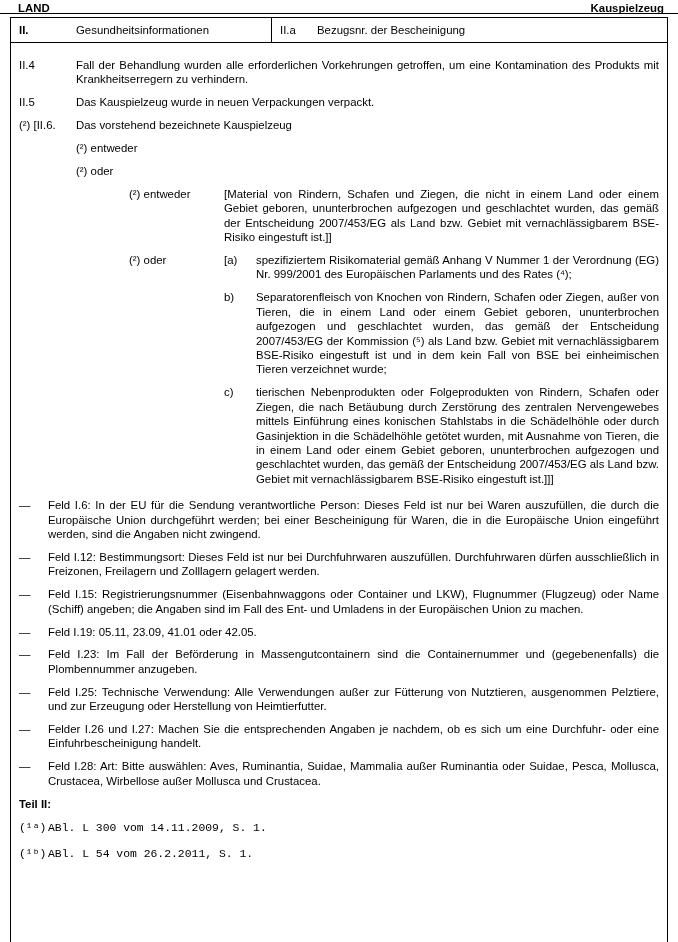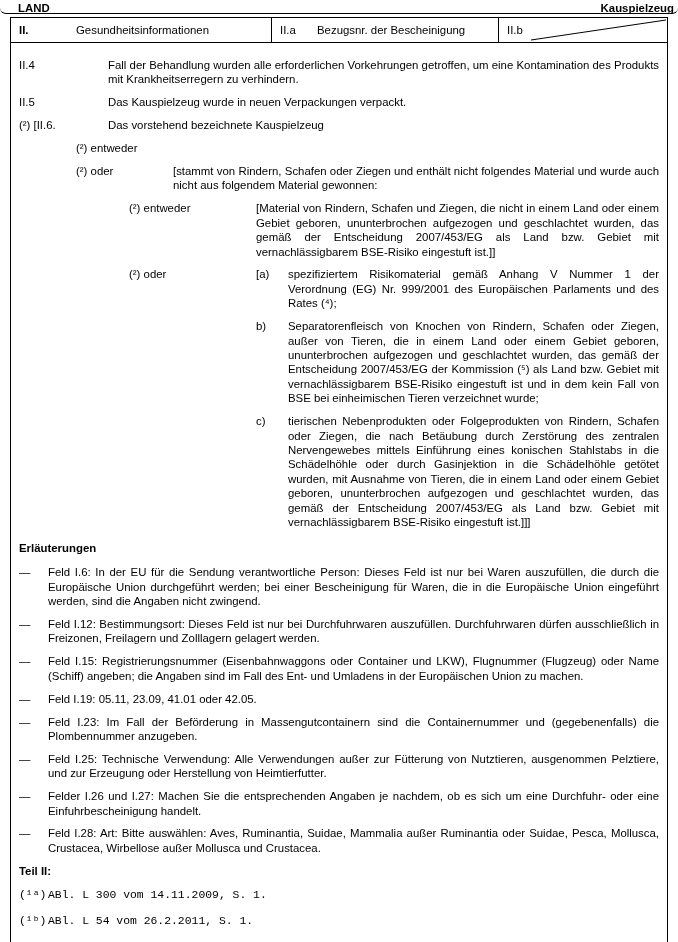--- a/index.html
+++ b/index.html
@@ -6,23 +6,22 @@
   body {
     width:678px; height:942px; position:relative; overflow:hidden;
     font-family:"Liberation Sans","DejaVu Sans",sans-serif;
     font-size:11.4px; line-height:14.4px; color:#000;
     -webkit-font-smoothing:antialiased;
   }
   .top-header {
     position:absolute; top:0; left:0; right:0; height:14px;
     border-bottom:1px solid #000;
     display:flex; justify-content:space-between;
-    padding:1px 4px 0 18px; box-sizing:border-box;
+    padding:1px 14px 0 18px; box-sizing:border-box;
     font-weight:bold;
-    border-radius:6px;
   }
   .cert-table {
     position:absolute; top:17px; left:10px; width:656px; height:925px;
     border:1px solid #000; border-bottom:none; box-sizing:content-box;
     background:#fff;
   }
   .cert-head {
     display:flex; height:24px; border-bottom:1px solid #000;
   }
   .cert-head .cell {
@@ -35,21 +34,21 @@
   .c1 .numspan { width:57px; font-weight:bold; }
   .c1 .titlespan { font-weight:normal; }
   .c2 .lblspan { width:37px; }
   .c3 .lblspan { position:relative; z-index:2; }
   .c3 svg { position:absolute; top:0; left:0; width:100%; height:100%; }
 
   .cert-body { padding:15px 8px 0 8px; }
 
   .para { margin:0 0 8.5px 0; }
   .mb-lg { margin-bottom:12px; }
-  .row { display:flex;gap:32px; }
+  .row { display:flex; }
   .numcol { width:57px; flex-shrink:0; }
   .txt { flex:1; text-align:justify; }
   .indent1 { margin-left:57px; }
   .indent2 { margin-left:110px; }
   .m1 { width:65px; flex-shrink:0; }
   .m2 { width:95px; flex-shrink:0; }
   .it { }
   .abc-list { flex:1; }
   .abc-item { display:flex; margin:0 0 8.5px 0; }
   .abc-item:last-child { margin-bottom:0; }
@@ -73,26 +72,20 @@
 <div class="cert-table">
   <div class="cert-head">
     <div class="cell c1">
       <span class="numspan">II.</span>
       <span class="titlespan">Gesundheitsinformationen</span>
     </div>
     <div class="cell c2">
       <span class="lblspan">II.a</span>
       <span>Bezugsnr. der Bescheinigung</span>
     </div>
-    <div class="cell c3">
-      <span class="lblspan">II.b</span>
-      <svg viewBox="0 0 168 24" preserveAspectRatio="none">
-        <line x1="32" y1="22" x2="167" y2="2" stroke="#000" stroke-width="1"></line>
-      </svg>
-    </div>
   </div>
 
   <div class="cert-body">
 
     <div class="row para">
       <span class="numcol">II.4</span>
       <div class="txt">Fall der Behandlung wurden alle erforderlichen Vorkehrungen getroffen, um eine Kontamination des Produkts mit Krankheitserregern zu verhindern.</div>
     </div>
 
     <div class="row para">
@@ -104,21 +97,20 @@
       <span class="numcol">(²) [II.6.</span>
       <div class="txt">Das vorstehend bezeichnete Kauspielzeug</div>
     </div>
 
     <div class="row para indent1">
       <span class="m1"><span>(²)</span> <span class="it">entweder</span></span>
     </div>
 
     <div class="row para indent1">
       <span class="m1"><span>(²)</span> <span class="it">oder</span></span>
-      <div class="txt">[stammt von Rindern, Schafen oder Ziegen und enthält nicht folgendes Material und wurde auch nicht aus folgendem Material gewonnen:</div>
     </div>
 
     <div class="row para indent2">
       <span class="m2"><span>(²)</span> <span class="it">entweder</span></span>
       <div class="txt">[Material von Rindern, Schafen und Ziegen, die nicht in einem Land oder einem Gebiet geboren, ununterbrochen aufgezogen und geschlachtet wurden, das gemäß der Entscheidung 2007/453/EG als Land bzw. Gebiet mit vernachlässigbarem BSE-Risiko eingestuft ist.]]</div>
     </div>
 
     <div class="row para mb-lg indent2">
       <span class="m2"><span>(²)</span> <span class="it">oder</span></span>
       <div class="abc-list">
@@ -130,21 +122,20 @@
           <span class="abc-label">b)</span>
           <div class="txt">Separatorenfleisch von Knochen von Rindern, Schafen oder Ziegen, außer von Tieren, die in einem Land oder einem Gebiet geboren, ununterbrochen aufgezogen und geschlachtet wurden, das gemäß der Entscheidung 2007/453/EG der Kommission (⁵) als Land bzw. Gebiet mit vernachlässigbarem BSE-Risiko eingestuft ist und in dem kein Fall von BSE bei einheimischen Tieren verzeichnet wurde;</div>
         </div>
         <div class="abc-item">
           <span class="abc-label">c)</span>
           <div class="txt">tierischen Nebenprodukten oder Folgeprodukten von Rindern, Schafen oder Ziegen, die nach Betäubung durch Zerstörung des zentralen Nervengewebes mittels Einführung eines konischen Stahlstabs in die Schädelhöhle oder durch Gasinjektion in die Schädelhöhle getötet wurden, mit Ausnahme von Tieren, die in einem Land oder einem Gebiet geboren, ununterbrochen aufgezogen und geschlachtet wurden, das gemäß der Entscheidung 2007/453/EG als Land bzw. Gebiet mit vernachlässigbarem BSE-Risiko eingestuft ist.]]]</div>
         </div>
       </div>
     </div>
 
-    <div class="heading">Erläuterungen</div>
 
     <div class="note-row">
       <span class="dashcol">—</span>
       <div class="note-txt">Feld I.6: In der EU für die Sendung verantwortliche Person: Dieses Feld ist nur bei Waren auszufüllen, die durch die Europäische Union durchgeführt werden; bei einer Bescheinigung für Waren, die in die Europäische Union eingeführt werden, sind die Angaben nicht zwingend.</div>
     </div>
     <div class="note-row">
       <span class="dashcol">—</span>
       <div class="note-txt">Feld I.12: Bestimmungsort: Dieses Feld ist nur bei Durchfuhrwaren auszufüllen. Durchfuhrwaren dürfen ausschließlich in Freizonen, Freilagern und Zolllagern gelagert werden.</div>
     </div>
     <div class="note-row">

